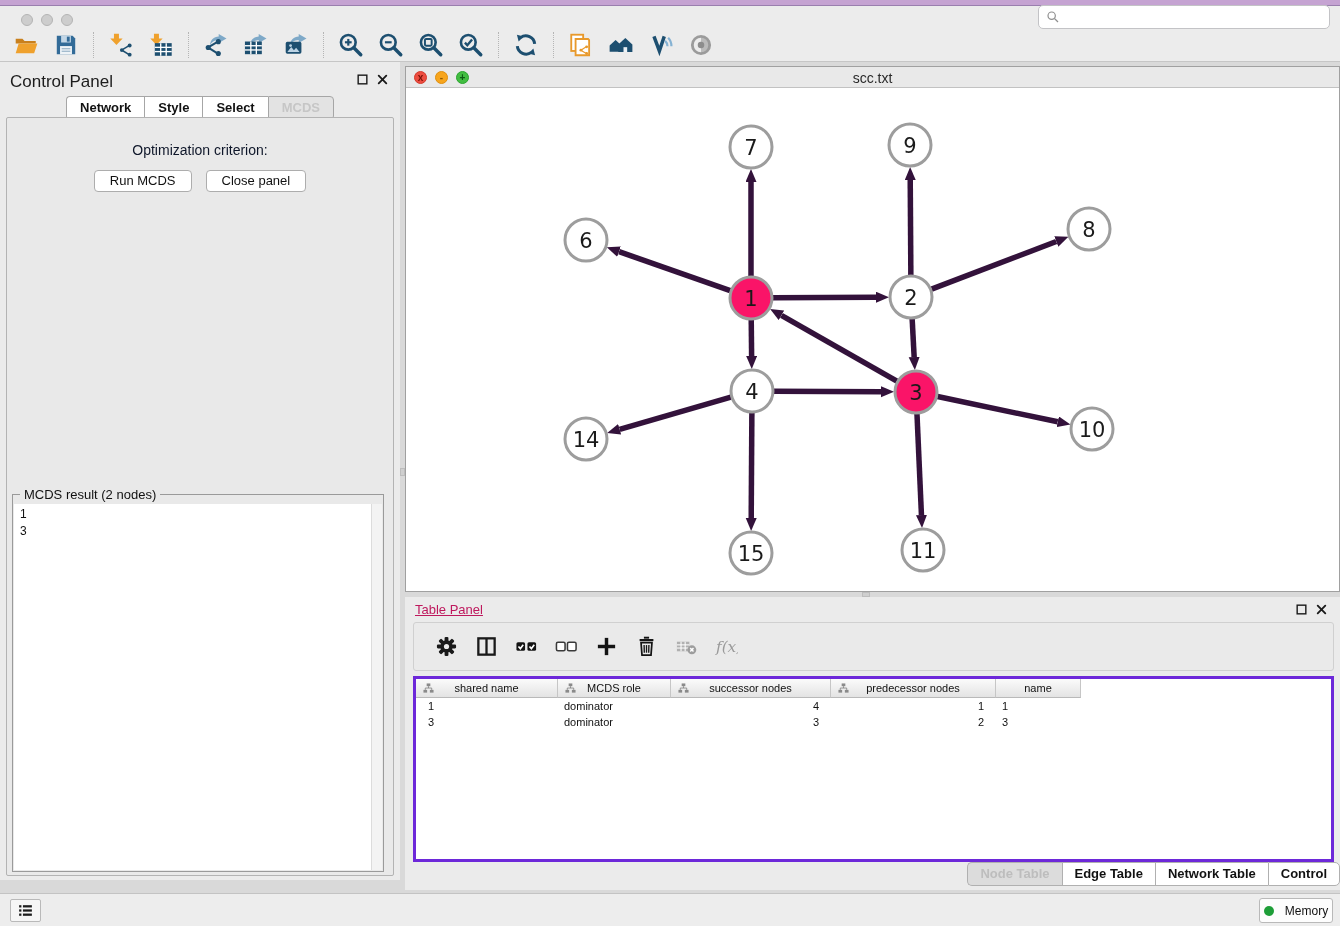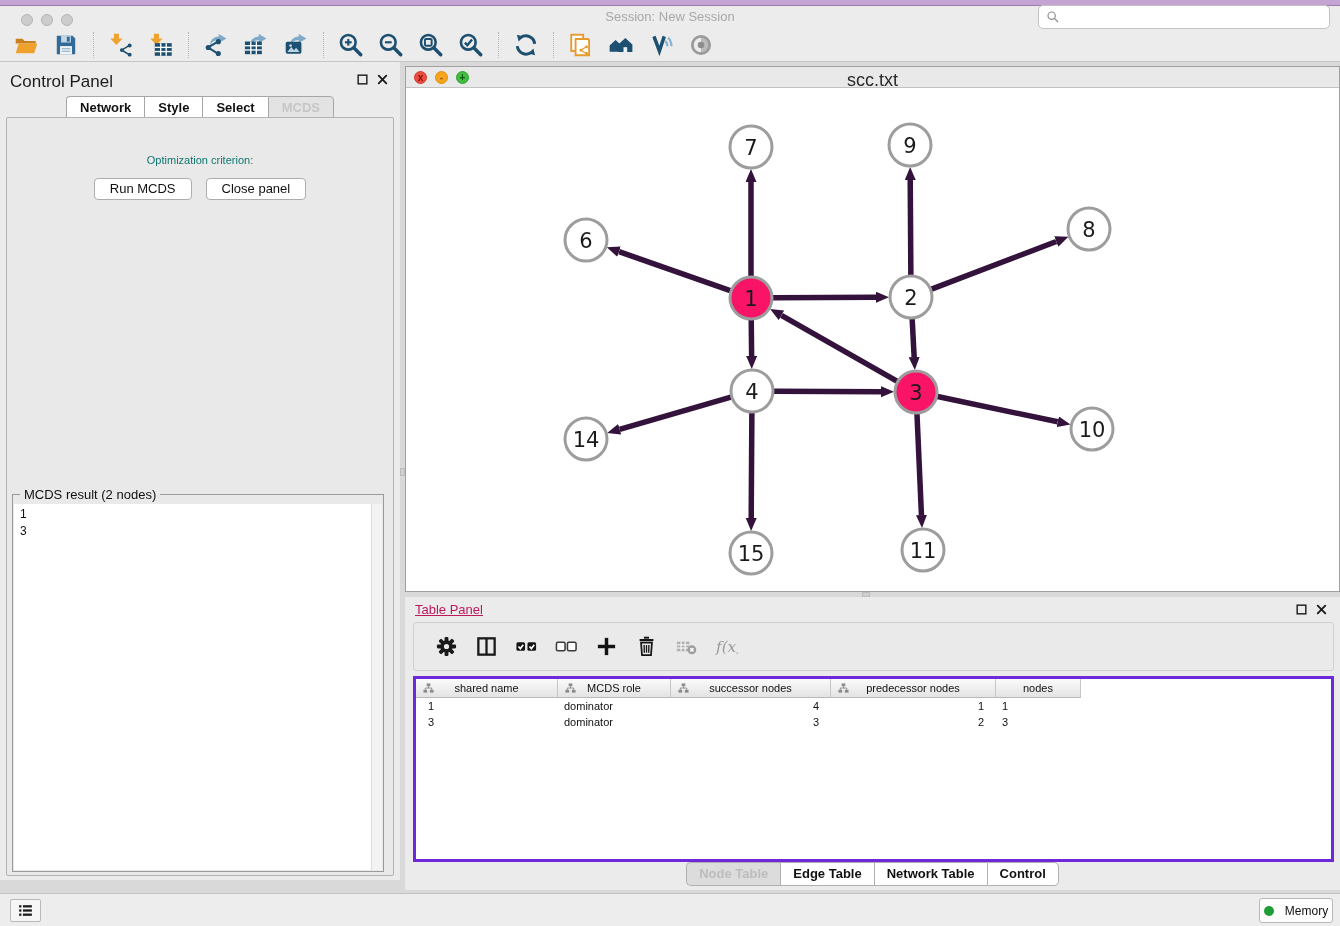--- a/index.html
+++ b/index.html
@@ -45,21 +45,21 @@
   .panel-icon { position:absolute; width:13px; height:13px; top:11px; }
   .panel-icon svg { width:13px; height:13px; }
   #control-tabs { position:absolute; left:0; right:0; top:34px; display:flex; justify-content:center; }
   .ctab { font-size:13px; font-weight:700; color:#111; background:#fff;
     border:1px solid #a6a6a6; border-right:none; padding:3px 13px 4px 13px; cursor:default; }
   .ctab:first-child { border-top-left-radius:4px; border-bottom-left-radius:4px; }
   .ctab:last-child { border-right:1px solid #a6a6a6; border-top-right-radius:4px; border-bottom-right-radius:4px; }
   .ctab.active { background:#e3e3e3; color:#c6c6c6; }
   #cp-content { position:absolute; left:6px; right:6px; top:55px; bottom:4px;
     background:#e9e9e9; border:1px solid #b3b3b3; border-radius:2px; }
-  #opt-label { margin-top:36px; text-align:center; font-size:11px; color:#0f766e; }
+  #opt-label { margin-top:24px; text-align:center; font-size:14px; color:#0f172a; }
   #criterion-select { position:relative; width:310px; height:23px; margin:13px auto 0 auto;
     background:#fff; border:1px solid #ababab; border-radius:4px;
     font-size:13px; color:#111; line-height:21px; padding-left:13px; }
   #criterion-select .stepper { position:absolute; right:3px; top:2px; width:17px; height:17px; }
   #cp-buttons { display:flex; justify-content:center; gap:14px; margin-top:12px; }
   .mac-btn { background:#fff; border:1px solid #adadad; border-radius:4px;
     font-size:13px; color:#111; padding:2px 15px 3px 15px; height:22px; cursor:default;
     font-family:"Liberation Sans",sans-serif; }
   #result-group { position:absolute; left:5px; right:9px; top:376px; bottom:3px;
     border:1px solid #9a9a9a; }
@@ -70,21 +70,21 @@
     padding:2px 0 0 6px; white-space:pre; overflow:hidden; }
   #result-scrollbar { position:absolute; right:1px; top:9px; bottom:1px; width:11px;
     background:#f3f3f3; border-left:1px solid #dcdcdc; }
 
   
   #network-frame { position:absolute; left:405px; top:66px; width:935px; height:526px;
     background:#fff; border:1px solid #a0a0a0; }
   #frame-titlebar { position:absolute; left:0; top:0; right:0; height:21px;
     background:#e9e9e9; border-bottom:1px solid #c2c2c2; }
   #frame-titlebar .title { position:absolute; left:0; right:0; top:3px; text-align:center;
-    font-size:18px; color:#2a2a2a; }
+    font-size:14px; color:#2a2a2a; }
   .frame-light { position:absolute; top:4px; width:13px; height:13px; border-radius:50%;
     display:flex; align-items:center; justify-content:center;
     font-size:10px; font-weight:700; line-height:1; }
   #graph-canvas { position:absolute; left:0; top:21px; right:0; bottom:0; background:#fff; }
 
   .grip { position:absolute; background:#cfcfcf; border:1px solid #bdbdbd; }
 
   
   #table-panel { position:absolute; left:405px; top:597px; width:935px; height:293px;
     background:#ebebeb; }
@@ -101,21 +101,21 @@
   .th { position:relative; height:19px;
     background:linear-gradient(#fbfbfb,#e3e3e3);
     border-right:1px solid #c6c6c6; border-bottom:1px solid #b9b9b9;
     font-size:11px; color:#111; text-align:center; line-height:18px; }
   .th .hier { position:absolute; left:7px; top:4px; width:11px; height:11px; }
   .trow { display:flex; height:16px; font-size:11px; color:#111; }
   .td { height:16px; line-height:16px; overflow:hidden; }
   .td.left { text-align:left; padding-left:12px; }
   .td.left2 { text-align:left; padding-left:6px; }
   .td.right { text-align:right; padding-right:12px; }
-  #bottom-tabs { position:absolute; left:0; right:0; bottom:4px; display:flex; justify-content:center; }
+  #bottom-tabs { position:absolute; left:0; right:0; bottom:4px; display:flex; justify-content:flex-end; }
   .btab { font-size:13px; font-weight:700; color:#111; background:#fff;
     border:1px solid #b0b0b0; border-right:none; padding:3px 12px 4px 12px; cursor:default; }
   .btab:first-child { border-top-left-radius:5px; border-bottom-left-radius:5px; }
   .btab:last-child { border-right:1px solid #b0b0b0; border-top-right-radius:5px; border-bottom-right-radius:5px; }
   .btab.active { background:#dcdcdc; color:#bdbdbd; }
 
   
   #status-bar { position:absolute; left:0; top:893px; width:1340px; height:33px;
     background:#ededed; border-top:1px solid #c3c3c3; }
   #tool-list-button { position:absolute; left:10px; top:5px; width:31px; height:23px;
@@ -129,21 +129,20 @@
   #memory-dot { width:10px; height:10px; border-radius:50%; background:#1e9e38; }
 </style>
 </head>
 <body>
 
 <div id="top-strip"></div>
 <div id="titlebar">
   <span class="tl-dot" style="left:21px"></span>
   <span class="tl-dot" style="left:41px"></span>
   <span class="tl-dot" style="left:61px"></span>
-  <div class="title">Session: New Session</div>
 </div>
 
 <div id="main-toolbar">
     <button class="ibtn">
       <svg viewBox="0 0 24 24">
         <path d="M2.5 6.3h6.2l2 2h10.3v2.4H2.5z" fill="#c9801d"></path>
         <path d="M2.5 19.6l2.7-8.9h17.3l-3 8.9z" fill="#efa12d"></path>
       </svg>
     </button>
     <button class="ibtn">
@@ -525,21 +524,21 @@
             <path d="M6 3.5v2M2.5 7.5v-2h7v2" stroke="#8a8a8a" fill="none"></path>
           </svg><span>successor nodes</span></div>
         <div class="th" style="width: 165px;"><svg class="hier" viewBox="0 0 12 12">
             <g fill="#8a8a8a">
               <rect x="4" y="0.5" width="4" height="3"></rect>
               <rect x="0.5" y="7.5" width="4" height="3"></rect>
               <rect x="7.5" y="7.5" width="4" height="3"></rect>
             </g>
             <path d="M6 3.5v2M2.5 7.5v-2h7v2" stroke="#8a8a8a" fill="none"></path>
           </svg><span>predecessor nodes</span></div>
-        <div class="th" style="width: 85px;"><span>nodes</span></div>
+        <div class="th" style="width: 85px;"><span>name</span></div>
       </div>
     <div id="table-body">
         <div class="trow">
           <div class="td left" style="width: 142px;">1</div>
           <div class="td left2" style="width: 113px;">dominator</div>
           <div class="td right" style="width: 160px;">4</div>
           <div class="td right" style="width: 165px;">1</div>
           <div class="td left2" style="width: 85px;">1</div>
         </div>
         <div class="trow">

